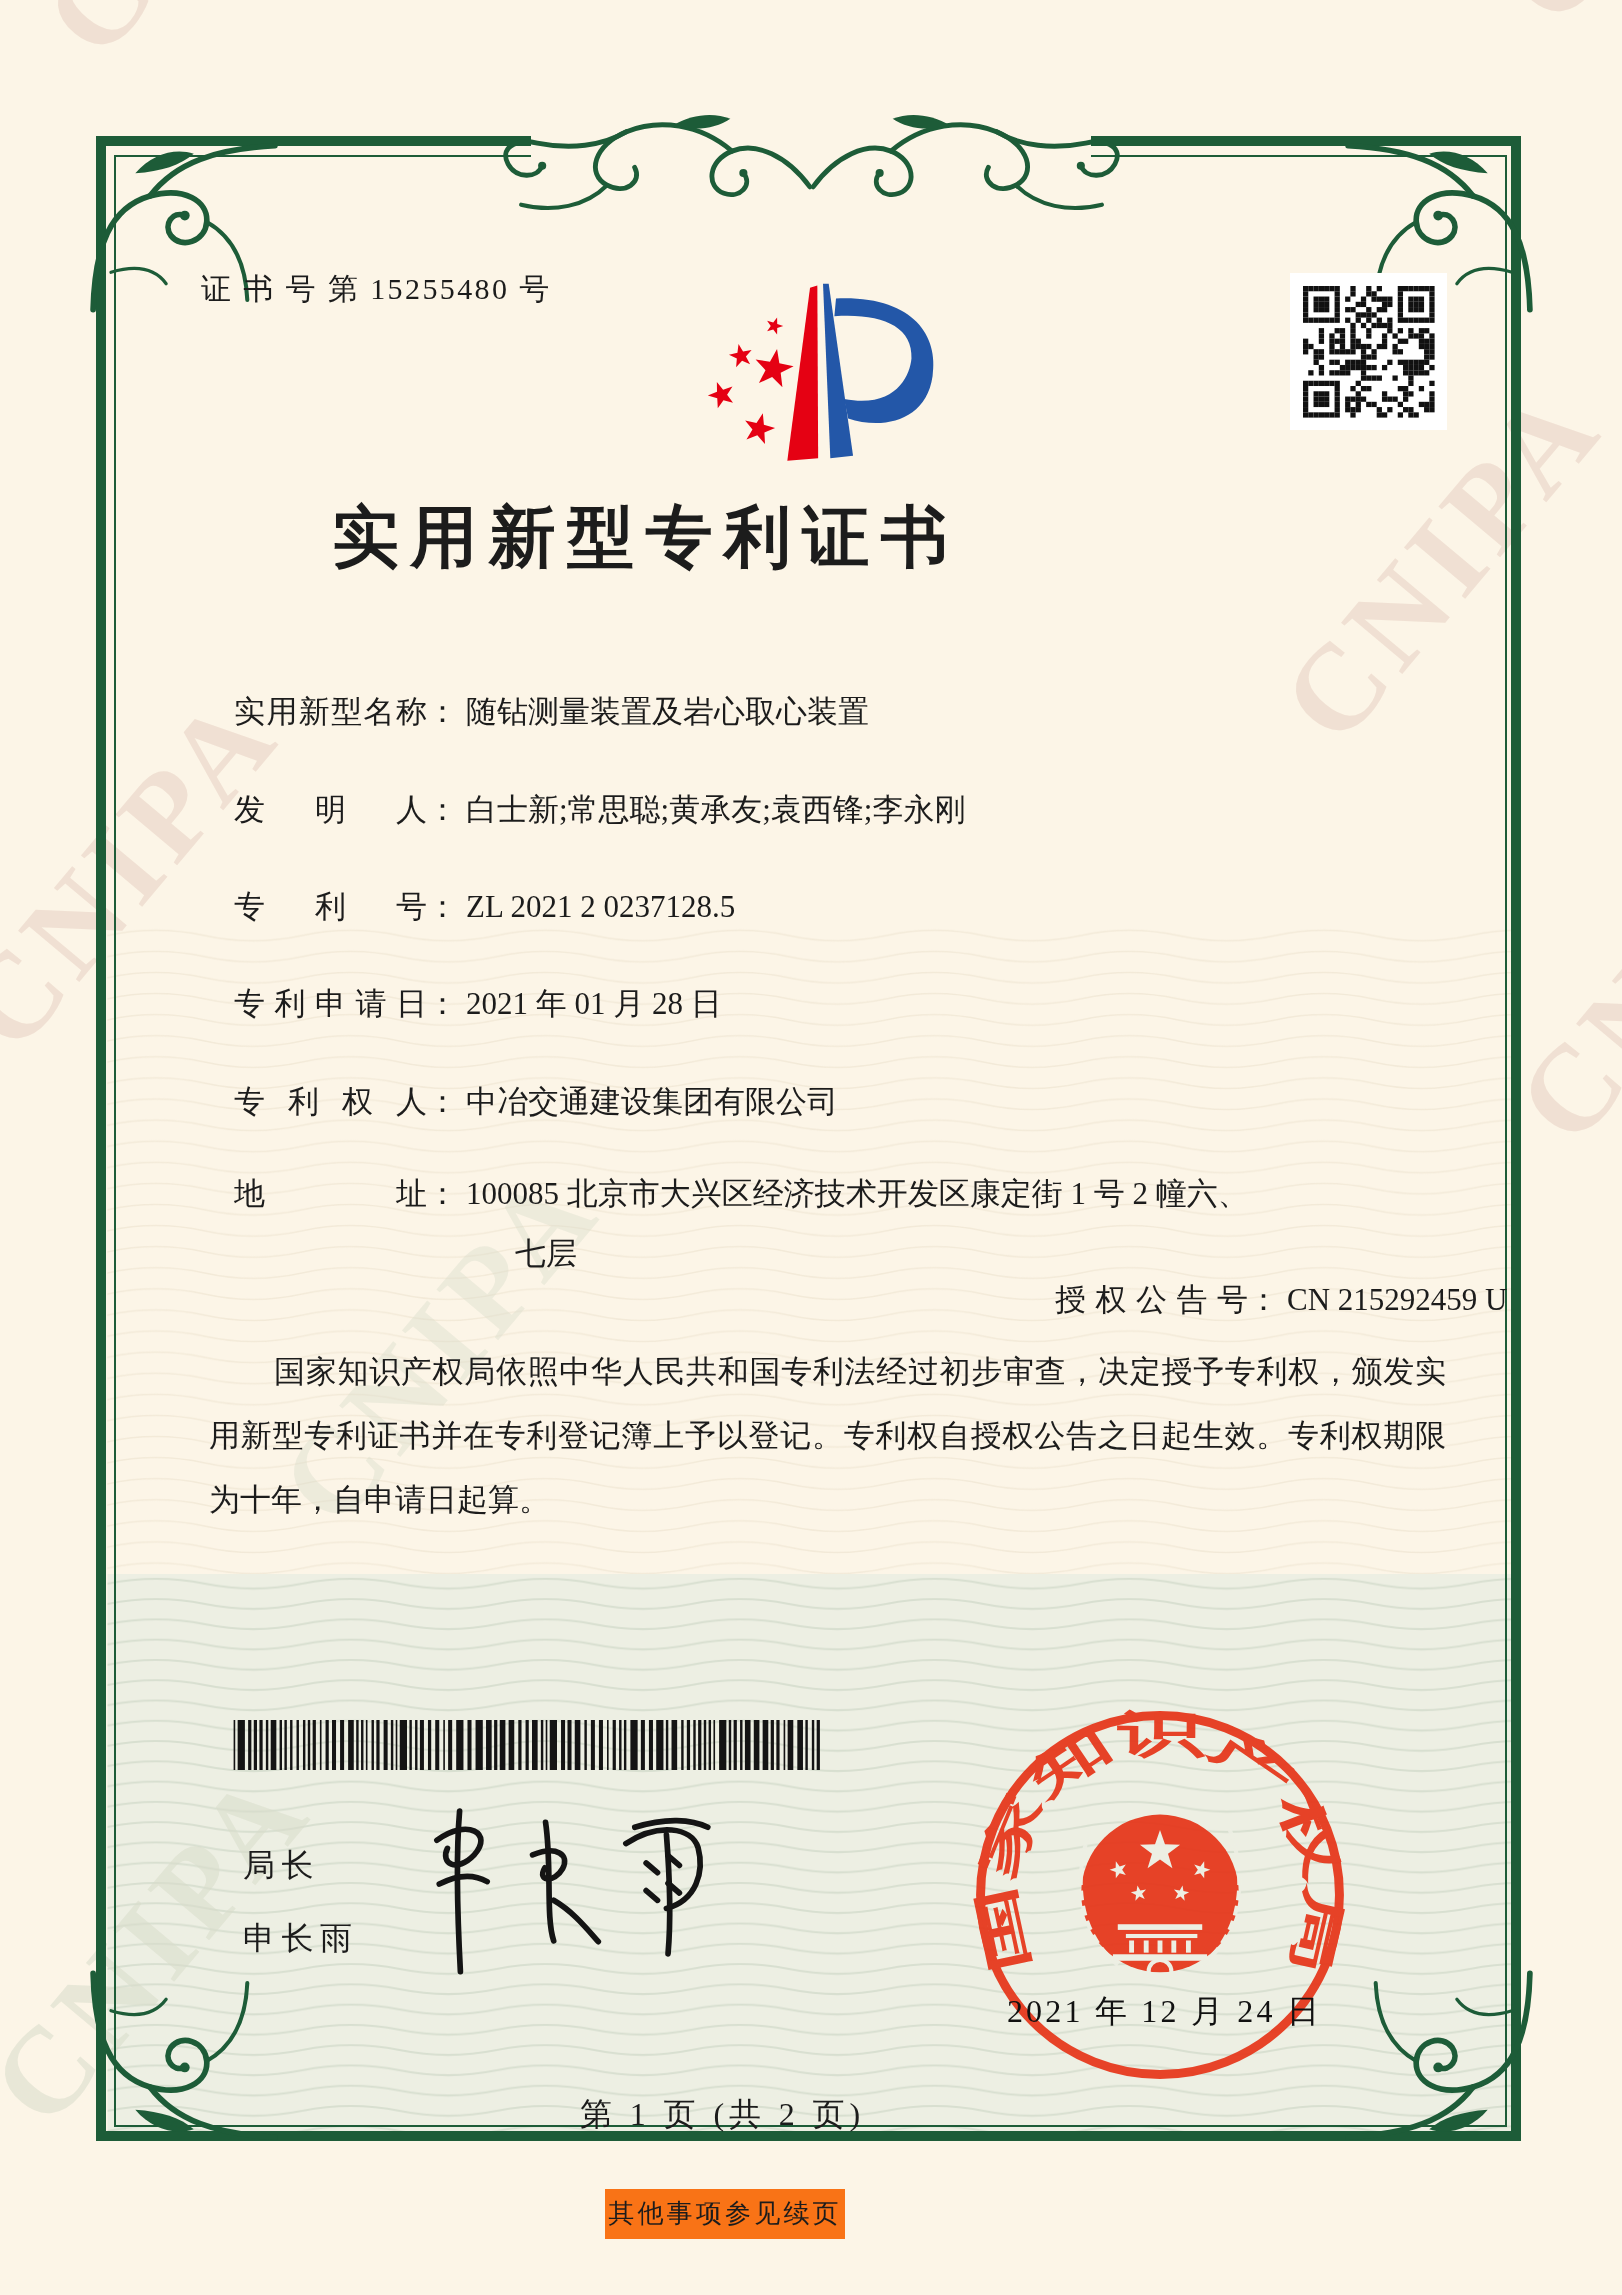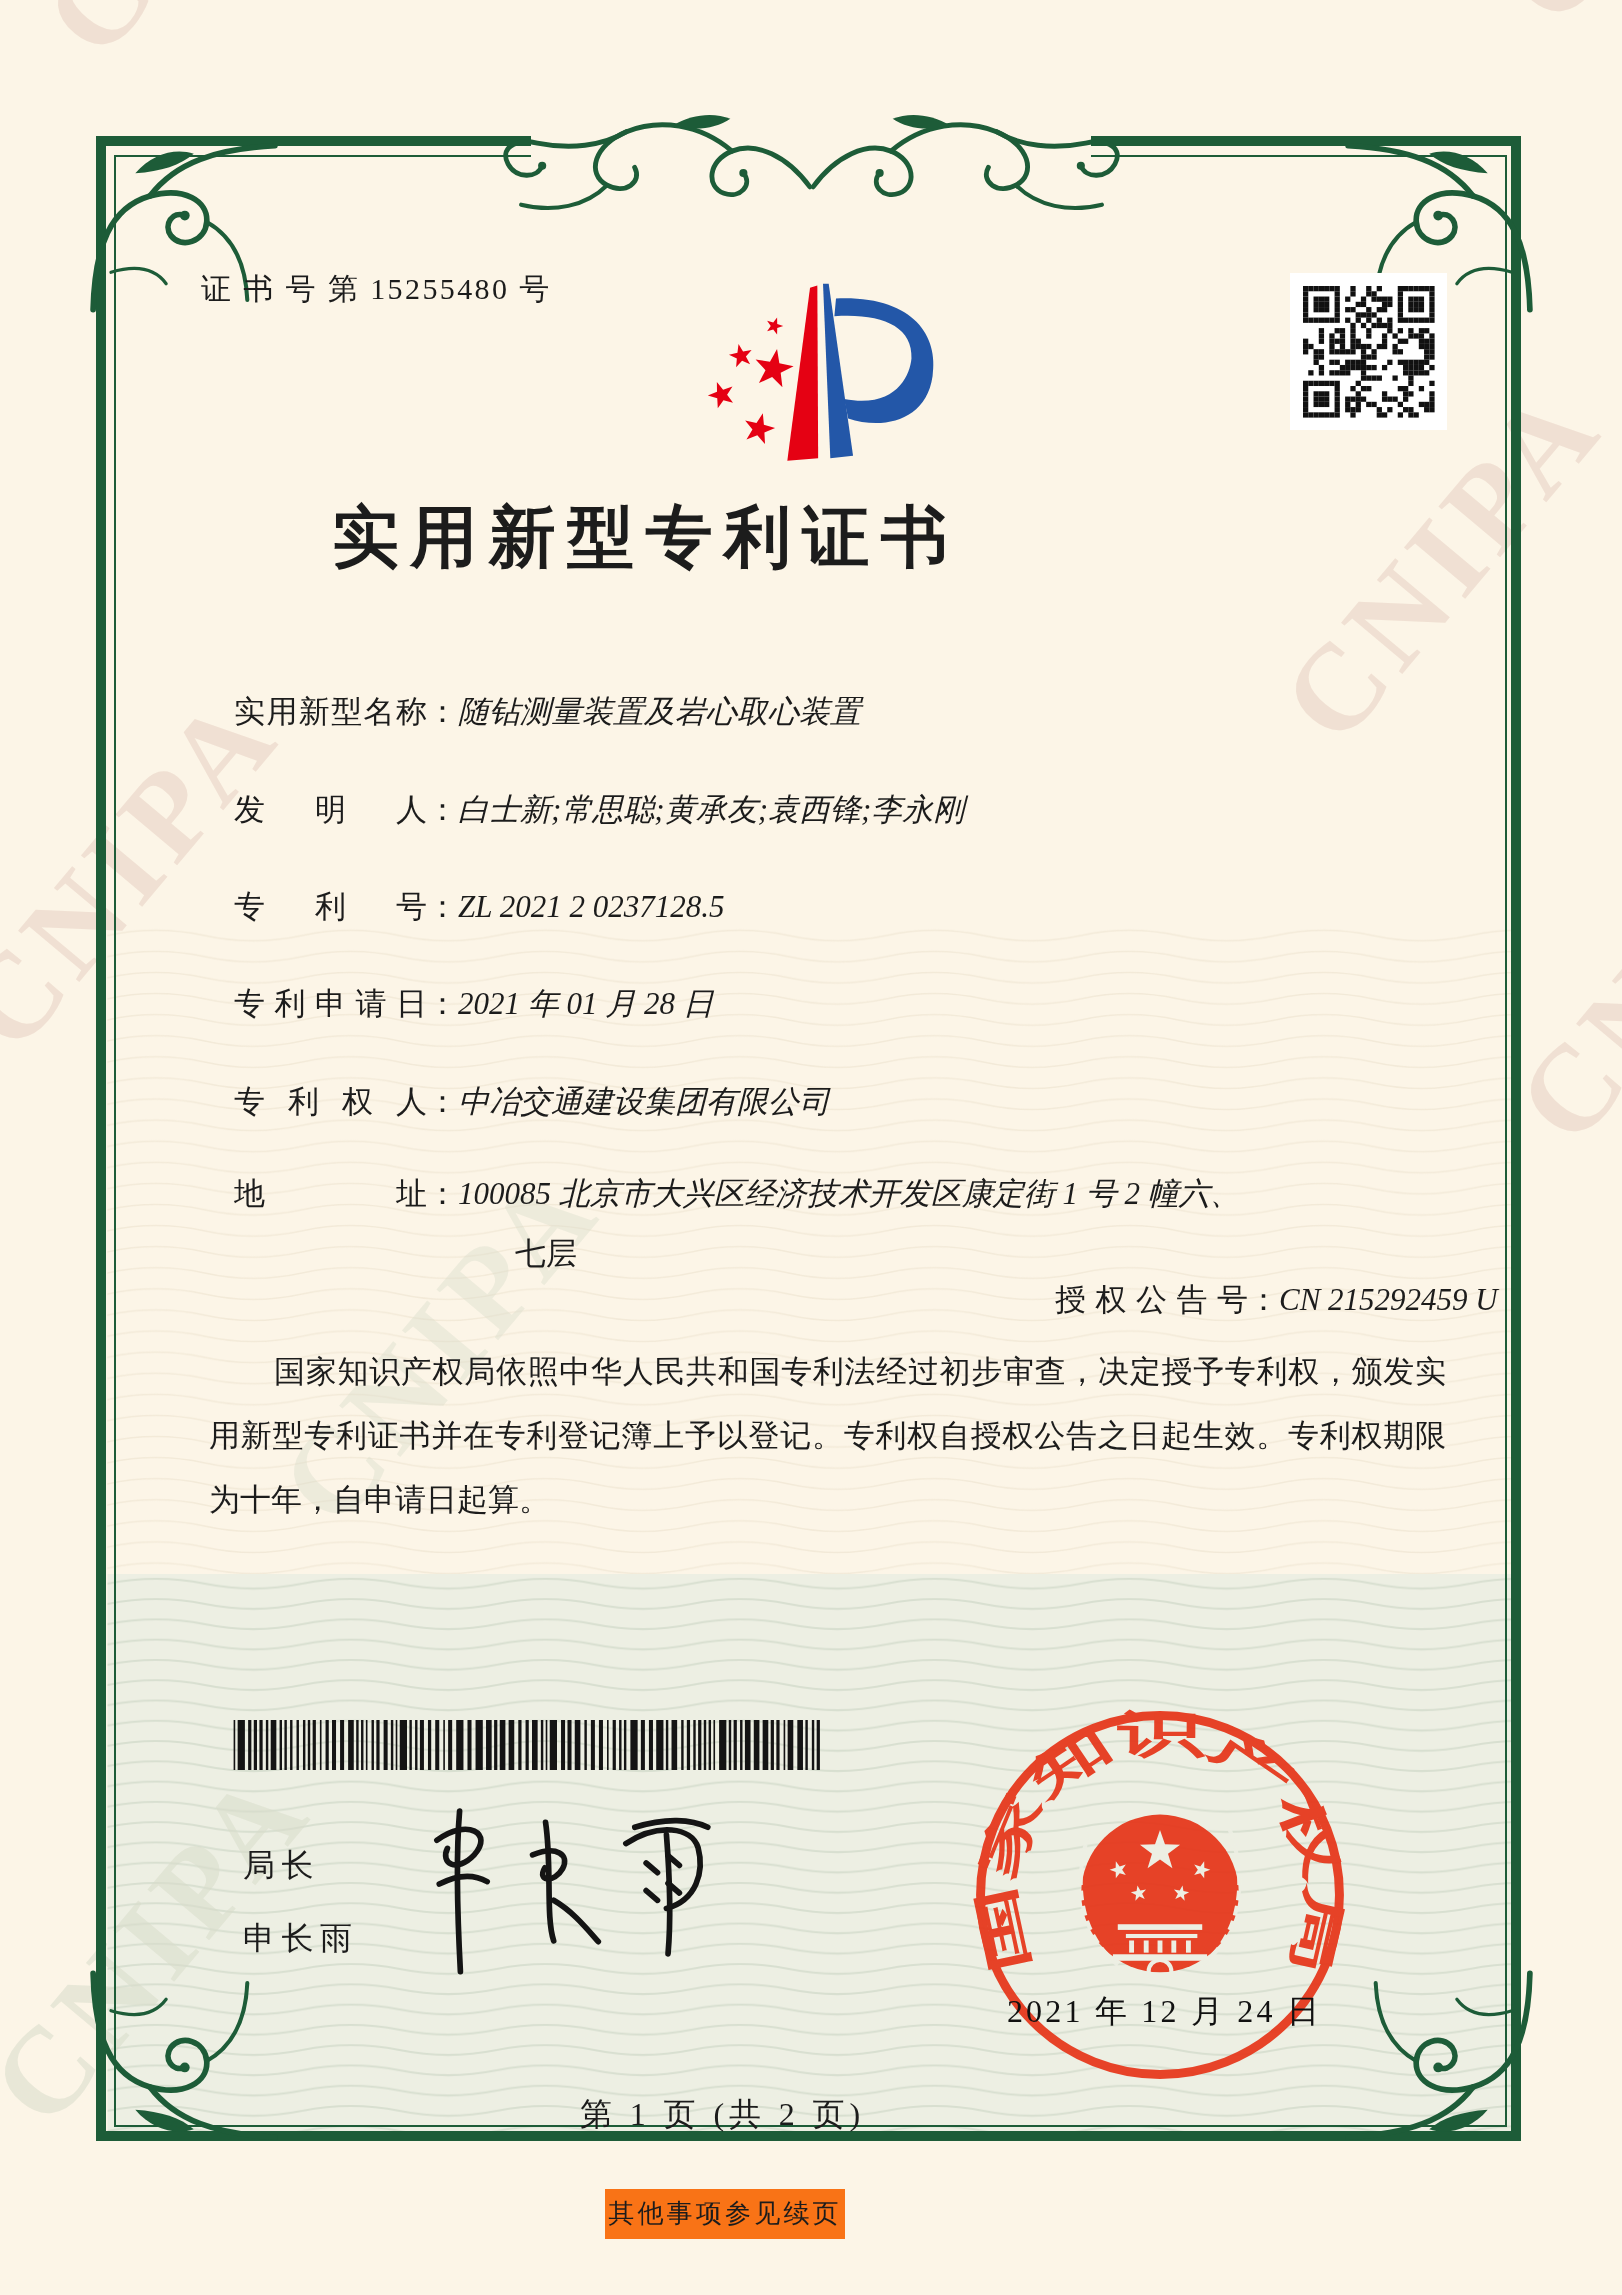--- a/index.html
+++ b/index.html
@@ -21,21 +21,21 @@
   .patch{position:absolute;left:531px;top:127px;width:560px;height:37px;background:#fcf5e7;z-index:5;}
   .ornament{position:absolute;z-index:6;}
   
   .certno{position:absolute;left:201px;top:269px;font-size:30px;letter-spacing:2.4px;z-index:7;}
   .title{position:absolute;left:0;top:492px;width:1291px;text-align:center;
          font-size:67px;font-weight:bold;letter-spacing:11.4px;z-index:7;}
   .qrbox{position:absolute;left:1290px;top:273px;width:157px;height:157px;background:#ffffff;z-index:7;}
   
   .row{position:absolute;left:234px;font-size:31px;z-index:7;white-space:nowrap;}
   .lab{display:inline-block;width:193px;text-align:justify;text-align-last:justify;vertical-align:top;}
-  .val{font-style:italic;}
+  .val{margin-left:8px;}
   .addr2{display:block;margin-left:281px;margin-top:18px;}
   .grant2{position:absolute;left:821px;top:0;}
   
   .paras{position:absolute;left:209px;top:1340px;width:1237px;z-index:7;}
   .paras p{margin:0;font-size:31px;line-height:64px;text-align:justify;text-indent:2.1em;}
   .paras p+p{margin-top:3.2px;}
   
   .director-title{position:absolute;left:243px;top:1844px;font-size:32px;letter-spacing:6.5px;z-index:7;}
   .director-name{position:absolute;left:243px;top:1917px;font-size:32px;letter-spacing:6.5px;z-index:7;text-align:center;}
   .sig{position:absolute;left:422px;top:1777px;z-index:7;}

